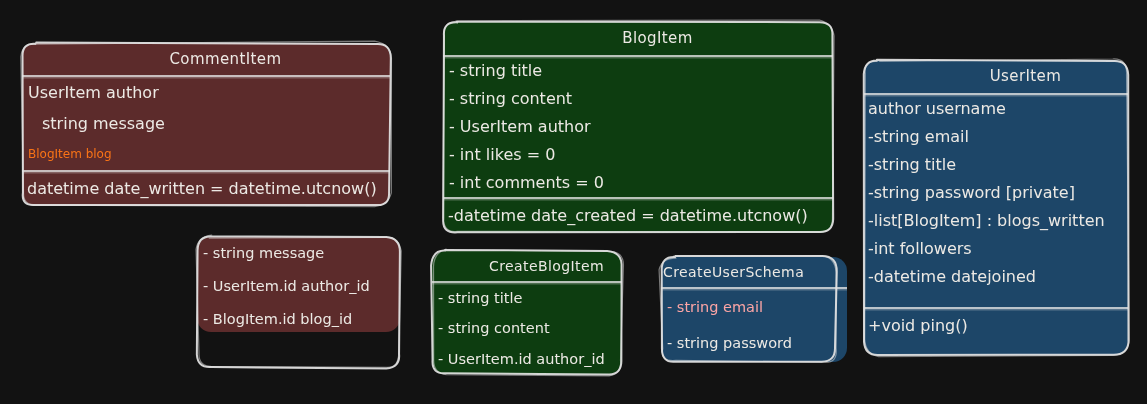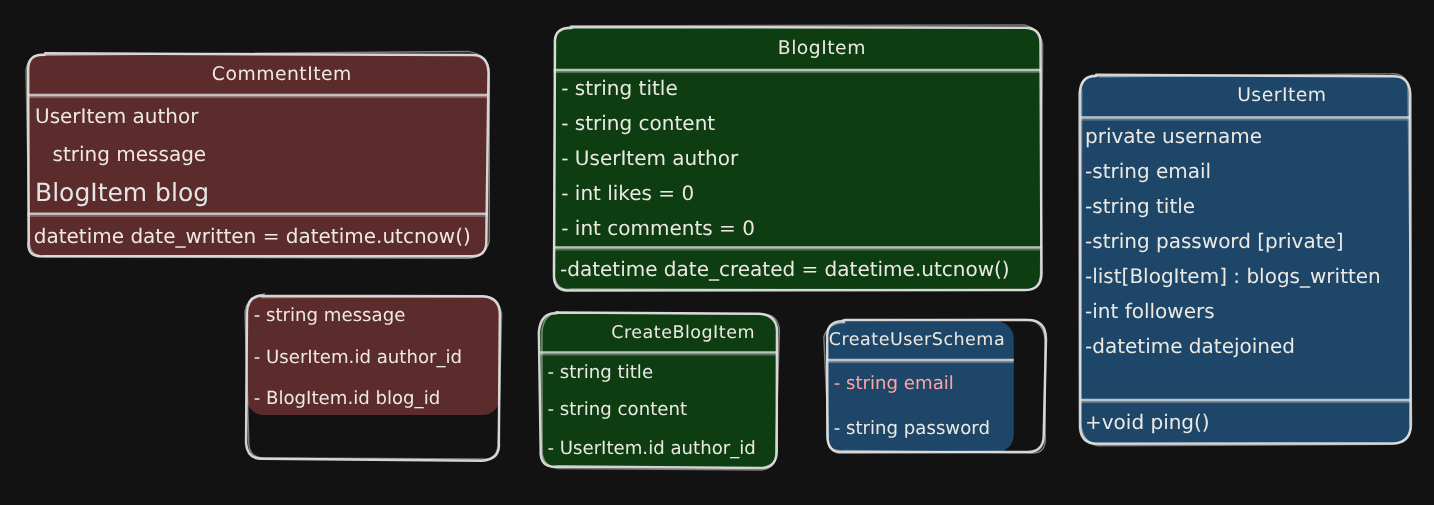--- a/index.html
+++ b/index.html
@@ -91,21 +91,21 @@
       <svg class="sketch" width="380" height="175">
         <path d="M 20.213523322582954 5.5583825352873575 L 360.09304239805465 7.071602178631165 Q 374.3788079268666 6.06424646431778 374.8137658128113 20.913718510611783 L 373.06403131492624 156.0942208955969 Q 373.3611944200756 168.3253802003457 361.08407226902625 168.0298750401148 L 19.744941825068064 167.966557765038 Q 5.058385691865527 169.38210536012525 6.932829690926163 155.6810733088204 L 6.5306921251261105 19.040168500011866 Q 6.259861082471843 5.991108847172516 19.348577070445092 6.863101787289186" fill="none" stroke="#e4e4e4" stroke-width="2" stroke-opacity="0.92" stroke-linecap="round"></path>
         <path d="M 18.275652408728213 7.210930468147122 L 358.5853767397745 4.108821988156448 Q 374.8659531934494 6.9551515592984625 375.45285129707906 21.270482064816395 L 375.3434076324773 155.97002887864133 Q 372.1447916031558 168.35603821340763 358.601095676702 169.6354185355061 L 19.53231048655338 168.19764709528425 Q 7.160743714850742 168.2515563970672 7.4977951066092565 155.2323455820942 L 4.80225372351811 19.848022581007342 Q 6.296239377137385 5.660476208506374 19.193345547278106 7.3610644356166315" fill="none" stroke="#e4e4e4" stroke-width="1.2" stroke-opacity="0.5" stroke-linecap="round"></path>
       </svg>
       <div class="body">
         <div class="title hand" style="height: 32px; line-height: 32px; font-size: 15px; color: rgb(236, 233, 228);">CommentItem</div>
         <div class="rule"></div>
         <div class="attrs">
           <div class="row hand" style="height: 31px; line-height: 31px; font-size: 16px; padding-left: 6px; color: rgb(236, 233, 228);">UserItem author</div>
           <div class="row hand" style="height: 31px; line-height: 31px; font-size: 16px; padding-left: 20px; color: rgb(236, 233, 228);">string message</div>
-          <div class="row hand" style="height: 31px; line-height: 31px; font-size: 20px; padding-left: 6px; color: #e5e5e5;">BlogItem blog</div>
+          <div class="row hand" style="height: 31px; line-height: 31px; font-size: 12px; padding-left: 6px; color: #f97316;">BlogItem blog</div>
         </div>
         <div class="rule"></div>
         <div class="methods">
           <div class="row hand" style="height: 34px; line-height: 34px; font-size: 16px; padding-left: 5px; color: rgb(236, 233, 228);">datetime date_written = datetime.utcnow()</div>
         </div>
       </div>
     </div>
     <div class="cls" style="left: 443px; top: 22px; width: 390px; height: 211px;">
       <div class="fill" style="background: rgb(13, 61, 16);"></div>
       <svg class="sketch" width="402" height="223">
@@ -131,31 +131,31 @@
     <div class="cls" style="left: 864px; top: 60px; width: 264px; height: 295px;">
       <div class="fill" style="background: rgb(29, 70, 104);"></div>
       <svg class="sketch" width="276" height="307">
         <path d="M 18.902304482461094 5.826481997187474 L 255.1383510709919 7.079150230707205 Q 269.5108926775916 6.167294884318157 270.20439319671334 20.877210808721003 L 270.48640079572164 288.0437734613865 Q 269.46477680232596 300.398867607349 255.98996073654385 300.7674911741482 L 20.629682851643153 301.01448385767384 Q 6.976787687315041 301.61326639732033 6.008830571690961 287.913265062316 L 5.757024884623021 20.18548815310257 Q 6.855025411562541 5.917057252403841 19.64283459221145 6.53698847370082" fill="none" stroke="#e4e4e4" stroke-width="2" stroke-opacity="0.92" stroke-linecap="round"></path>
         <path d="M 21.59447050261985 7.496770383555801 L 254.721480846741 4.983476281624044 Q 269.36269474092995 4.197323799225186 268.5449382069264 20.64627337578976 L 271.26181411895055 285.9420585636711 Q 270.2097970257559 300.1417632108283 254.7424960139871 301.40498888604577 L 20.57124042630719 302.66903782061723 Q 7.647313119679369 299.9804925923145 6.724789620714629 285.4762125017476 L 7.2934161439973 19.337790012982577 Q 5.247601032838039 6.77344751487181 18.443253040520126 7.378813387536823" fill="none" stroke="#e4e4e4" stroke-width="1.2" stroke-opacity="0.5" stroke-linecap="round"></path>
       </svg>
       <div class="body">
         <div class="title hand" style="height: 33px; line-height: 33px; font-size: 15px; color: rgb(236, 233, 228); margin-left: 20px;">UserItem</div>
         <div class="rule"></div>
         <div class="attrs">
-          <div class="row hand" style="height: 28px; line-height: 28px; font-size: 16px; padding-left: 4px; color: rgb(236, 233, 228);">private username</div>
+          <div class="row hand" style="height: 28px; line-height: 28px; font-size: 16px; padding-left: 4px; color: rgb(236, 233, 228);">author username</div>
           <div class="row hand" style="height: 28px; line-height: 28px; font-size: 16px; padding-left: 4px; color: rgb(236, 233, 228);">-string email</div>
           <div class="row hand" style="height: 28px; line-height: 28px; font-size: 16px; padding-left: 4px; color: rgb(236, 233, 228);">-string title</div>
           <div class="row hand" style="height: 28px; line-height: 28px; font-size: 16px; padding-left: 4px; color: rgb(236, 233, 228);">-string password [private]</div>
           <div class="row hand" style="height: 28px; line-height: 28px; font-size: 16px; padding-left: 4px; color: rgb(236, 233, 228);">-list[BlogItem] : blogs_written</div>
           <div class="row hand" style="height: 28px; line-height: 28px; font-size: 16px; padding-left: 4px; color: rgb(236, 233, 228);">-int followers</div>
           <div class="row hand" style="height: 28px; line-height: 28px; font-size: 16px; padding-left: 4px; color: rgb(236, 233, 228);">-datetime datejoined</div>
         </div>
         <div class="rule"></div>
         <div class="methods">
-          <div class="row hand" style="height: 34px; line-height: 34px; font-size: 16px; padding-left: 4px; color: rgb(236, 233, 228);">+void ping()</div>
+          <div class="row hand" style="height: 46px; line-height: 34px; font-size: 16px; padding-left: 4px; color: rgb(236, 233, 228);">+void ping()</div>
         </div>
       </div>
     </div>
     <div class="cls" style="left: 197px; top: 237px; width: 203px; height: 95px;">
       <div class="fill" style="background: rgb(92, 43, 43);"></div>
       <svg class="sketch" width="215" height="143">
         <path d="M 19.681411266690777 5.506506634040972 L 195.24619855943425 5.940977764614382 Q 209.12308301982614 6.950290204049224 208.88892011688506 21.06169004540969 L 208.06353406913743 123.18601719796938 Q 209.33056538171627 136.25804293172342 195.23732451858805 137.58701596338628 L 20.188243723515534 136.0129875660469 Q 6.87012512179563 136.94659564543824 5.853901267495892 123.71637618626299 L 6.562812209903641 19.246360278290865 Q 6.878441662517582 5.614658642147974 19.11406431208088 5.381704300866325" fill="none" stroke="#e4e4e4" stroke-width="2" stroke-opacity="0.92" stroke-linecap="round"></path>
         <path d="M 18.255523443341033 7.050442577828859 L 196.06375455998992 6.312795163277907 Q 207.05099439623345 5.627015695733491 210.26014661940752 19.776170254580755 L 207.73270750079897 121.88100969832438 Q 207.64110302954964 137.39429128281506 195.32671070207223 136.2457666402896 L 20.631848336491664 135.49405002617002 Q 7.417393805187844 135.43729257603982 7.960568072255965 121.55954742457696 L 5.0336610083625 18.358952999282142 Q 6.7618862403379225 5.749419213155946 20.71454906590029 4.126593589841665" fill="none" stroke="#e4e4e4" stroke-width="1.2" stroke-opacity="0.5" stroke-linecap="round"></path>
       </svg>
       <div class="body">
@@ -177,21 +177,21 @@
       <div class="body">
         <div class="title hand" style="height: 30px; line-height: 30px; font-size: 14px; color: rgb(236, 233, 228);">CreateBlogItem</div>
         <div class="rule"></div>
         <div class="attrs">
           <div class="row hand" style="height: 30.3333px; line-height: 30.3333px; font-size: 14.5px; padding-left: 6px; color: rgb(236, 233, 228);">- string title</div>
           <div class="row hand" style="height: 30.3333px; line-height: 30.3333px; font-size: 14.5px; padding-left: 6px; color: rgb(236, 233, 228);">- string content</div>
           <div class="row hand" style="height: 30.3333px; line-height: 30.3333px; font-size: 14.5px; padding-left: 6px; color: rgb(236, 233, 228);">- UserItem.id author_id</div>
         </div>
       </div>
     </div>
-    <div class="cls" style="left: 661px; top: 257px; width: 150px; height: 105px;">
+    <div class="cls" style="left: 661px; top: 257px; width: 186px; height: 105px;">
       <div class="fill" style="background: rgb(29, 70, 104);"></div>
       <svg class="sketch" width="187" height="117">
         <path d="M 20.450188989169053 5.082614827241104 L 167.22977246704036 4.976977109944903 Q 182.00069829919408 4.9267770528918025 181.76852830511916 20.75283563223334 L 179.99660861496656 96.86429943487248 Q 180.13116369258202 111.03596646242588 166.01194927697625 110.65252046024078 L 19.363441992021837 110.83113214416947 Q 6.622093559113375 111.6130078085293 6.935893417352761 96.69775874651864 L 6.705483985787949 20.092603374082877 Q 6.02606790118202 5.180879092347286 20.162672085157908 6.058860683980798" fill="none" stroke="#e4e4e4" stroke-width="2" stroke-opacity="0.92" stroke-linecap="round"></path>
         <path d="M 18.379007339654027 5.080377698447731 L 165.03993940355252 4.67592774363045 Q 180.26734113752252 5.220529080005609 181.12485075095896 21.941030027317364 L 181.1223449716914 97.31999969590456 Q 182.6338958757156 112.72748565847402 168.72955322439296 111.24007415875796 L 20.96888733048406 109.35092926041732 Q 4.606781125351219 110.89154601185189 7.725535156077489 97.60056686522465 L 4.080951690711524 18.767116651296206 Q 7.0045394911451915 7.13935852196969 20.901039124886058 7.162506104988282" fill="none" stroke="#e4e4e4" stroke-width="1.2" stroke-opacity="0.5" stroke-linecap="round"></path>
       </svg>
       <div class="body">
         <div class="title hand" style="height: 30px; line-height: 30px; font-size: 14px; color: rgb(236, 233, 228); text-align: left; padding-left: 2px;">CreateUserSchema</div>
         <div class="rule"></div>
         <div class="attrs">
           <div class="row hand" style="height: 36px; line-height: 36px; font-size: 14.5px; padding-left: 6px; color: #fca5a5;">- string email</div>

